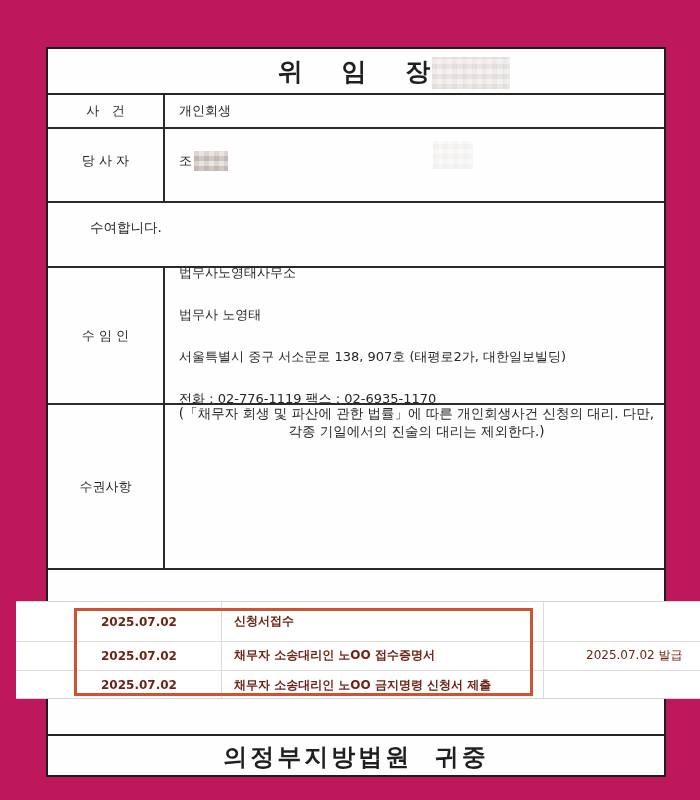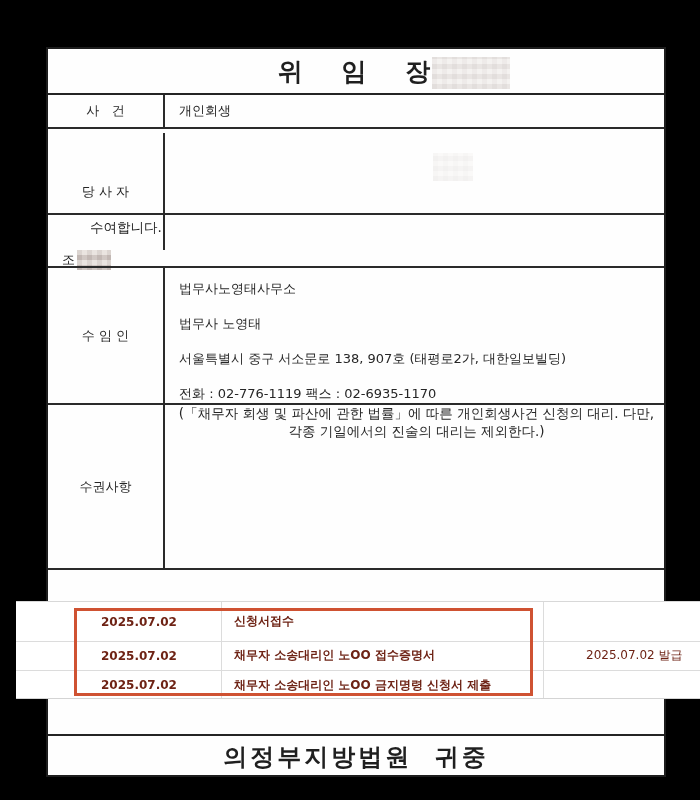--- a/index.html
+++ b/index.html
@@ -1,45 +1,45 @@
 <!DOCTYPE html>
 <html><head>
 <meta charset="utf-8">
 <style>
   * { margin:0; padding:0; box-sizing:border-box; }
   html,body { background:#ffffff; }
   .page {
     position:relative; width:700px; height:800px; margin:0 auto;
-    background:#000000; overflow:hidden;
+    background:#be185d; overflow:hidden;
     font-family:"DejaVu Sans","Liberation Sans",sans-serif;
     color:#2b2b2b;
   }
 
   
   .doc {
     position:absolute; left:46px; top:47px; width:620px; height:730px;
     border:2px solid #1d1d1d; background:#fefefe;
   }
   .doc-row { position:absolute; left:0; width:100%; display:flex; }
   .row-title   { top:0;    height:46px; border-bottom:2px solid #242424; align-items:center; justify-content:center; }
   .row-case    { top:46px;  height:34px; border-bottom:2px solid #2a2a2a; }
-  .row-party   { top:84px;  height:82px; border-bottom:2px solid #2a2a2a;flex-direction:column; }
+  .row-party   { top:72px;  height:82px; border-bottom:2px solid #2a2a2a; }
   .row-para    { top:158px; height:61px; border-bottom:2px solid #2a2a2a; display:block; }
   .row-appoint { top:219px; height:137px; border-bottom:2px solid #2a2a2a; }
   .row-auth    { top:356px; height:165px; border-bottom:2px solid #2a2a2a; }
   .row-date    { top:521px; height:164px; display:block; }
   .row-court   { top:685px; height:43px; border-top:2px solid #242424; align-items:center; justify-content:center; }
 
   .cell-label {
     width:117px; flex:0 0 117px; border-right:2px solid #2a2a2a;
     display:flex; align-items:center; justify-content:center;
     font-size:13px; color:#262626; white-space:pre;
   }
   .cell-value { flex:1; display:flex; align-items:center; padding-left:14px; font-size:13px; color:#262626; }
-  .cell-value.multi { flex-direction:column; align-items:flex-start; justify-content:flex-end; gap:17px; }
+  .cell-value.multi { flex-direction:column; align-items:flex-start; justify-content:center; gap:24px; }
 
   .doc-title { font-size:25px; font-weight:600; letter-spacing:4px; word-spacing:22px; color:#1f1f1f; }
 
   .para-block { padding:10px 12px 0 2px; font-size:13.5px; line-height:21px; color:#262626; }
   .para-line1 { white-space:nowrap; text-indent:24px; }
   .para-line2 { white-space:nowrap;margin-left:40px; }
 
   .auth-block { display:flex; flex-direction:column; justify-content:flex-start; padding-left:4px; }
   .auth-line { white-space:nowrap; font-size:13.5px; color:#262626; }
 

